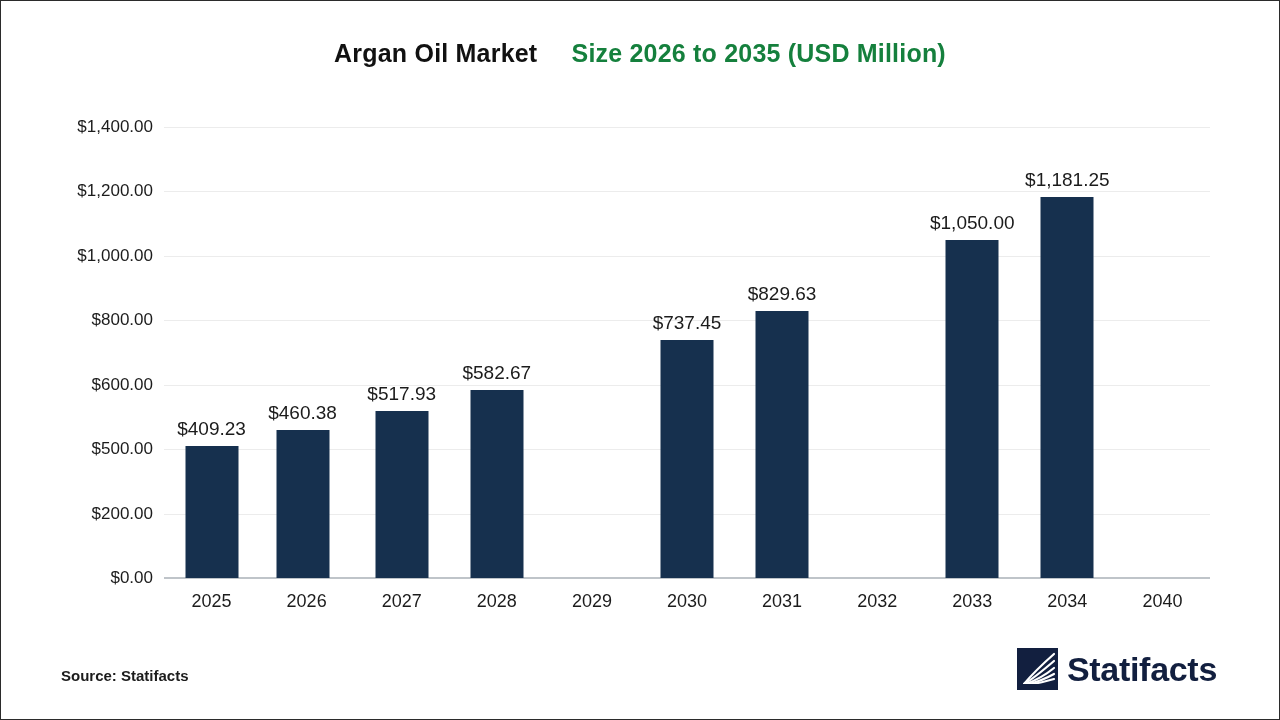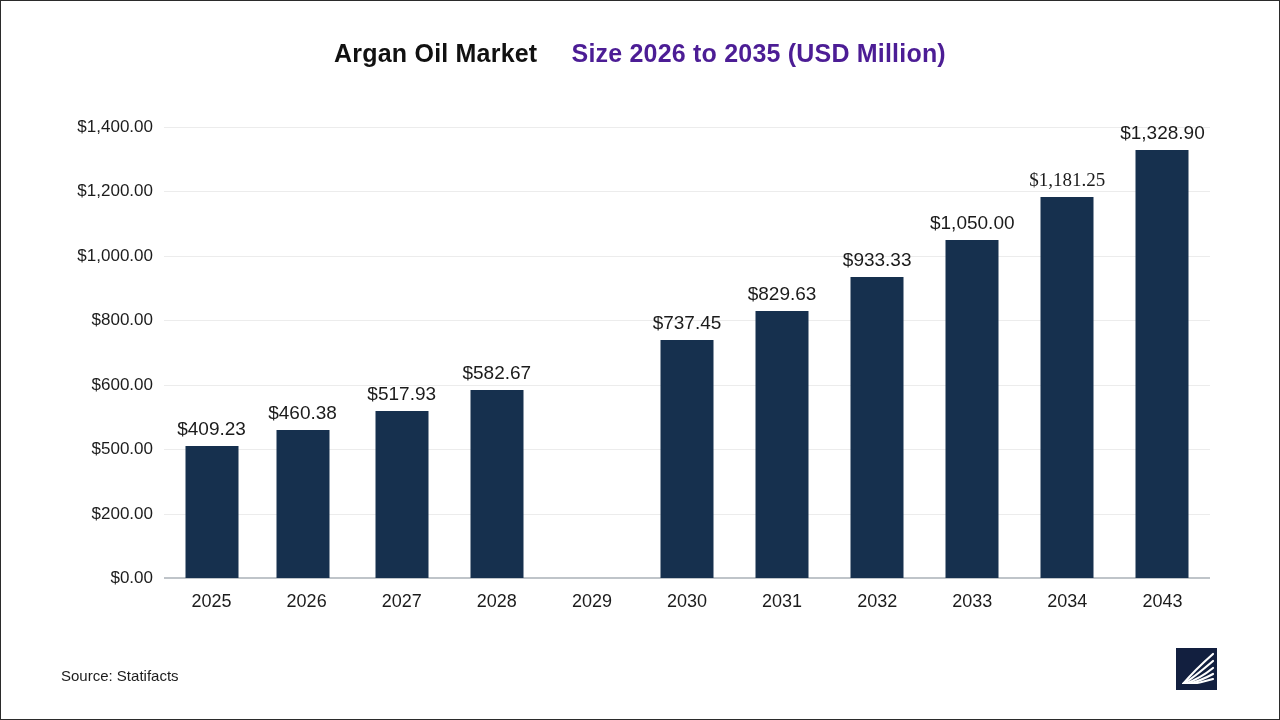--- a/index.html
+++ b/index.html
@@ -26,21 +26,21 @@
     top: 38px;
     left: 0;
     width: 1278px;
     text-align: center;
     font-size: 25px;
     font-weight: bold;
     letter-spacing: .2px;
     white-space: nowrap;
   }
   #chart-title .t-black { color: #111111; }
-  #chart-title .t-navy  { color: #4c1d95; margin-left: 27px; }
+  #chart-title .t-navy  { color: #15803d; margin-left: 27px; }
 
   
   
   #plot {
     position: absolute;
     left: 163px;
     top: 126px;
     width: 1046px;
     height: 451px;
   }
@@ -120,20 +120,21 @@
   }
 
   
   #source-note {
     position: absolute;
     left: 60px;
     top: 666px;
     font-size: 15px;
     color: #1c1c1c;
     white-space: nowrap;
+    font-weight: bold;
   }
 
   #logo {
     position: absolute;
     right: 62px;
     top: 647px;
     display: flex;
     align-items: center;
     gap: 9px;
   }
@@ -196,62 +197,55 @@
         <div class="bar-label" style="bottom: 193.703px; text-align: right;">$582.67</div>
       </div>
       <div class="bar-slot" style="left: 475.455px; width: 95.0909px; margin-top: 48px;">
         <div class="bar" style="height: 237.564px; background: rgb(22, 48, 78);"></div>
         <div class="bar-label" style="bottom: 243.564px;">$737.45</div>
       </div>
       <div class="bar-slot" style="left: 570.545px; width: 95.0909px;">
         <div class="bar" style="height: 267.259px; background: rgb(22, 48, 78);"></div>
         <div class="bar-label" style="bottom: 273.259px;">$829.63</div>
       </div>
-      <div class="bar-slot" style="left: 665.636px; width: 95.0909px;">
-        <div class="bar" style="height: 300.666px; background: rgb(22, 48, 78);"></div>
-        <div class="bar-label" style="bottom: 306.666px;">$933.33</div>
-      </div>
       <div class="bar-slot" style="left: 760.727px; width: 95.0909px;">
         <div class="bar" style="height: 338.25px; background: rgb(22, 48, 78);"></div>
         <div class="bar-label" style="bottom: 344.25px;">$1,050.00</div>
       </div>
       <div class="bar-slot" style="left: 855.818px; width: 95.0909px;">
         <div class="bar" style="height: 380.531px; background: rgb(22, 48, 78);"></div>
-        <div class="bar-label" style="bottom: 386.531px; font-family: Liberation Serif, serif;">$1,181.25</div>
-      </div>
-      <div class="bar-slot" style="left: 950.909px; width: 95.0909px;">
-        <div class="bar" style="height: 428.096px; background: rgb(22, 48, 78);"></div>
-        <div class="bar-label" style="bottom: 434.096px;">$1,328.90</div>
+        <div class="bar-label" style="bottom: 386.531px;">$1,181.25</div>
       </div>
     </div>
 
   <div id="x-axis">
       <div class="xtick" style="left: 47.5455px;">2025</div>
       <div class="xtick" style="left: 142.636px;">2026</div>
       <div class="xtick" style="left: 237.727px;">2027</div>
       <div class="xtick" style="left: 332.818px;">2028</div>
       <div class="xtick" style="left: 427.909px;">2029</div>
       <div class="xtick" style="left: 523px;">2030</div>
       <div class="xtick" style="left: 618.091px;">2031</div>
       <div class="xtick" style="left: 713.182px; text-align: right;">2032</div>
       <div class="xtick" style="left: 808.273px;">2033</div>
       <div class="xtick" style="left: 903.364px;">2034</div>
-      <div class="xtick" style="left: 998.455px;">2043</div>
+      <div class="xtick" style="left: 998.455px;">2040</div>
     </div>
 
   <div id="source-note">Source: Statifacts</div>
 
   <div id="logo">
     <svg id="logo-mark" viewBox="0 0 41 42">
       <rect x="0" y="0" width="41" height="42" fill="#121f3f"></rect>
       <g fill="none" stroke="#ffffff" stroke-width="2.2" stroke-linecap="round">
         <path d="M7 36 C 12 30, 20 21, 37 6"></path>
         <path d="M7 36 C 14 32, 23 25, 37 13"></path>
         <path d="M9 36 C 17 33, 26 29, 37 20"></path>
         <path d="M12 36 C 20 34, 28 31, 37 26"></path>
         <path d="M16 36 C 23 35, 30 33, 37 31"></path>
       </g>
       <rect x="0" y="0" width="6" height="42" fill="#121f3f"></rect>
       <rect x="0" y="36" width="41" height="6" fill="#121f3f"></rect>
     </svg>
+    <div id="logo-text">Statifacts</div>
   </div>
 
 </div>
 
 </body></html>

